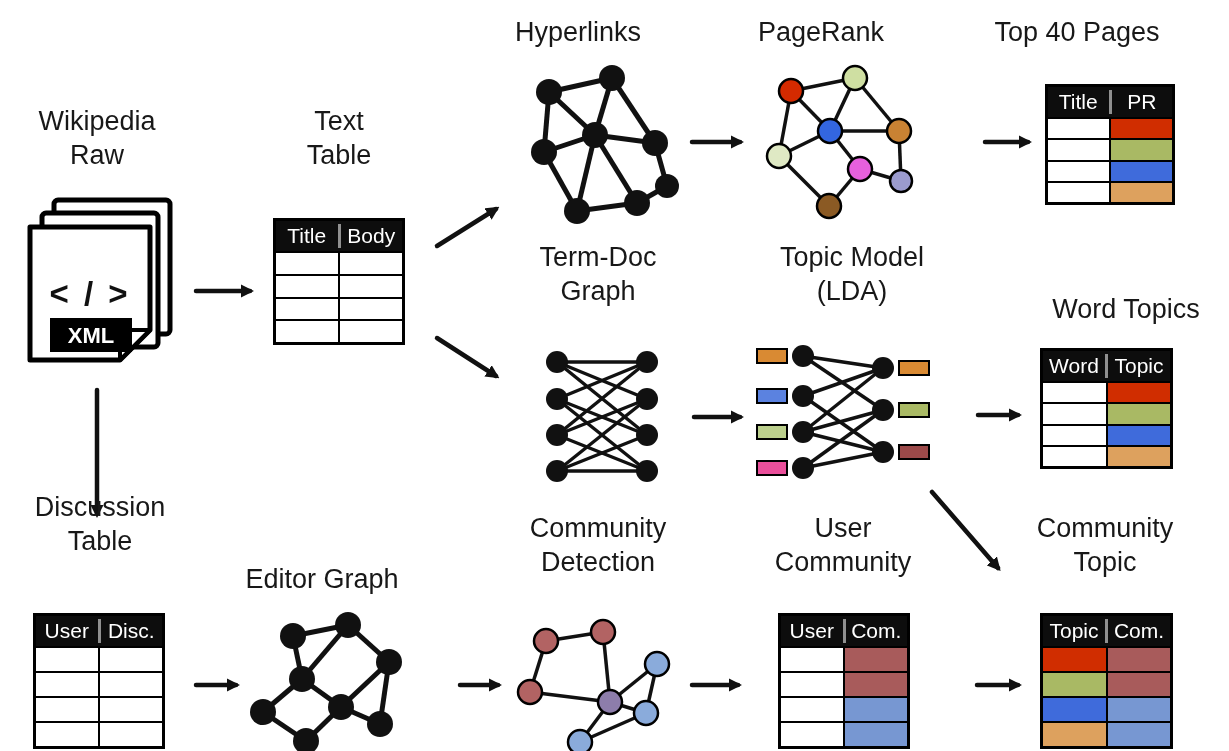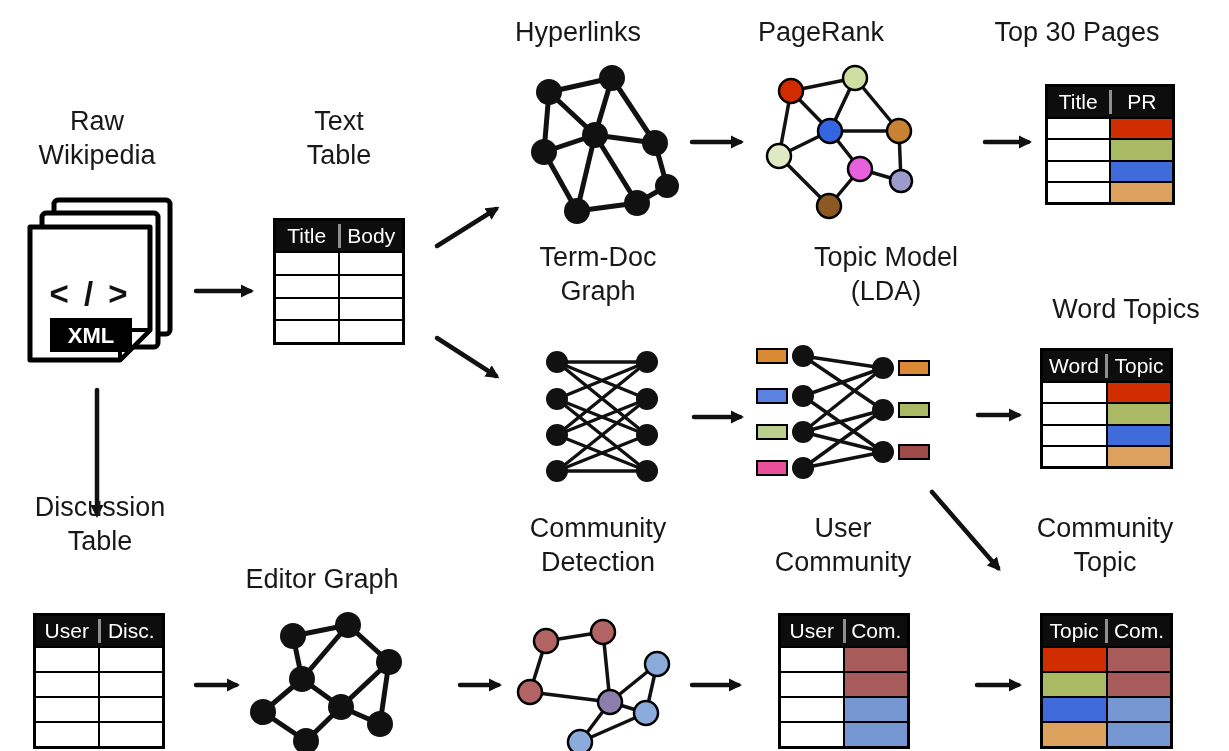--- a/index.html
+++ b/index.html
@@ -203,35 +203,35 @@
           <circle cx="610" cy="702" r="12" fill="#8d7dab" stroke="#000" stroke-width="2.5"></circle>
           <circle cx="657" cy="664" r="12" fill="#8aabdb" stroke="#000" stroke-width="2.5"></circle>
           <circle cx="646" cy="713" r="12" fill="#8aabdb" stroke="#000" stroke-width="2.5"></circle>
           <circle cx="580" cy="742" r="12" fill="#8aabdb" stroke="#000" stroke-width="2.5"></circle>
         </g>
       </g>
   </svg>
 
   <div class="label" style="left:821px;top:15px">PageRank</div>
   <div class="label" style="left:578px;top:15px">Hyperlinks</div>
-  <div class="label" style="left:1077px;top:15px">Top 30 Pages</div>
+  <div class="label" style="left:1077px;top:15px">Top 40 Pages</div>
 
   <div class="label" style="left:97px;top:104px">
+    <div>Wikipedia</div>
     <div>Raw</div>
-    <div>Wikipedia</div>
   </div>
   <div class="label" style="left:339px;top:104px">
     <div>Text</div>
     <div>Table</div>
   </div>
   <div class="label" style="left:598px;top:240px">
     <div>Term-Doc</div>
     <div>Graph</div>
   </div>
-  <div class="label" style="left:886px;top:240px">
+  <div class="label" style="left:852px;top:240px">
     <div>Topic Model</div>
     <div>(LDA)</div>
   </div>
   <div class="label" style="left:1126px;top:292px">Word Topics</div>
   <div class="label" style="left:100px;top:490px">
     <div>Discussion</div>
     <div>Table</div>
   </div>
   <div class="label" style="left:322px;top:562px">Editor Graph</div>
   <div class="label" style="left:598px;top:511px">

